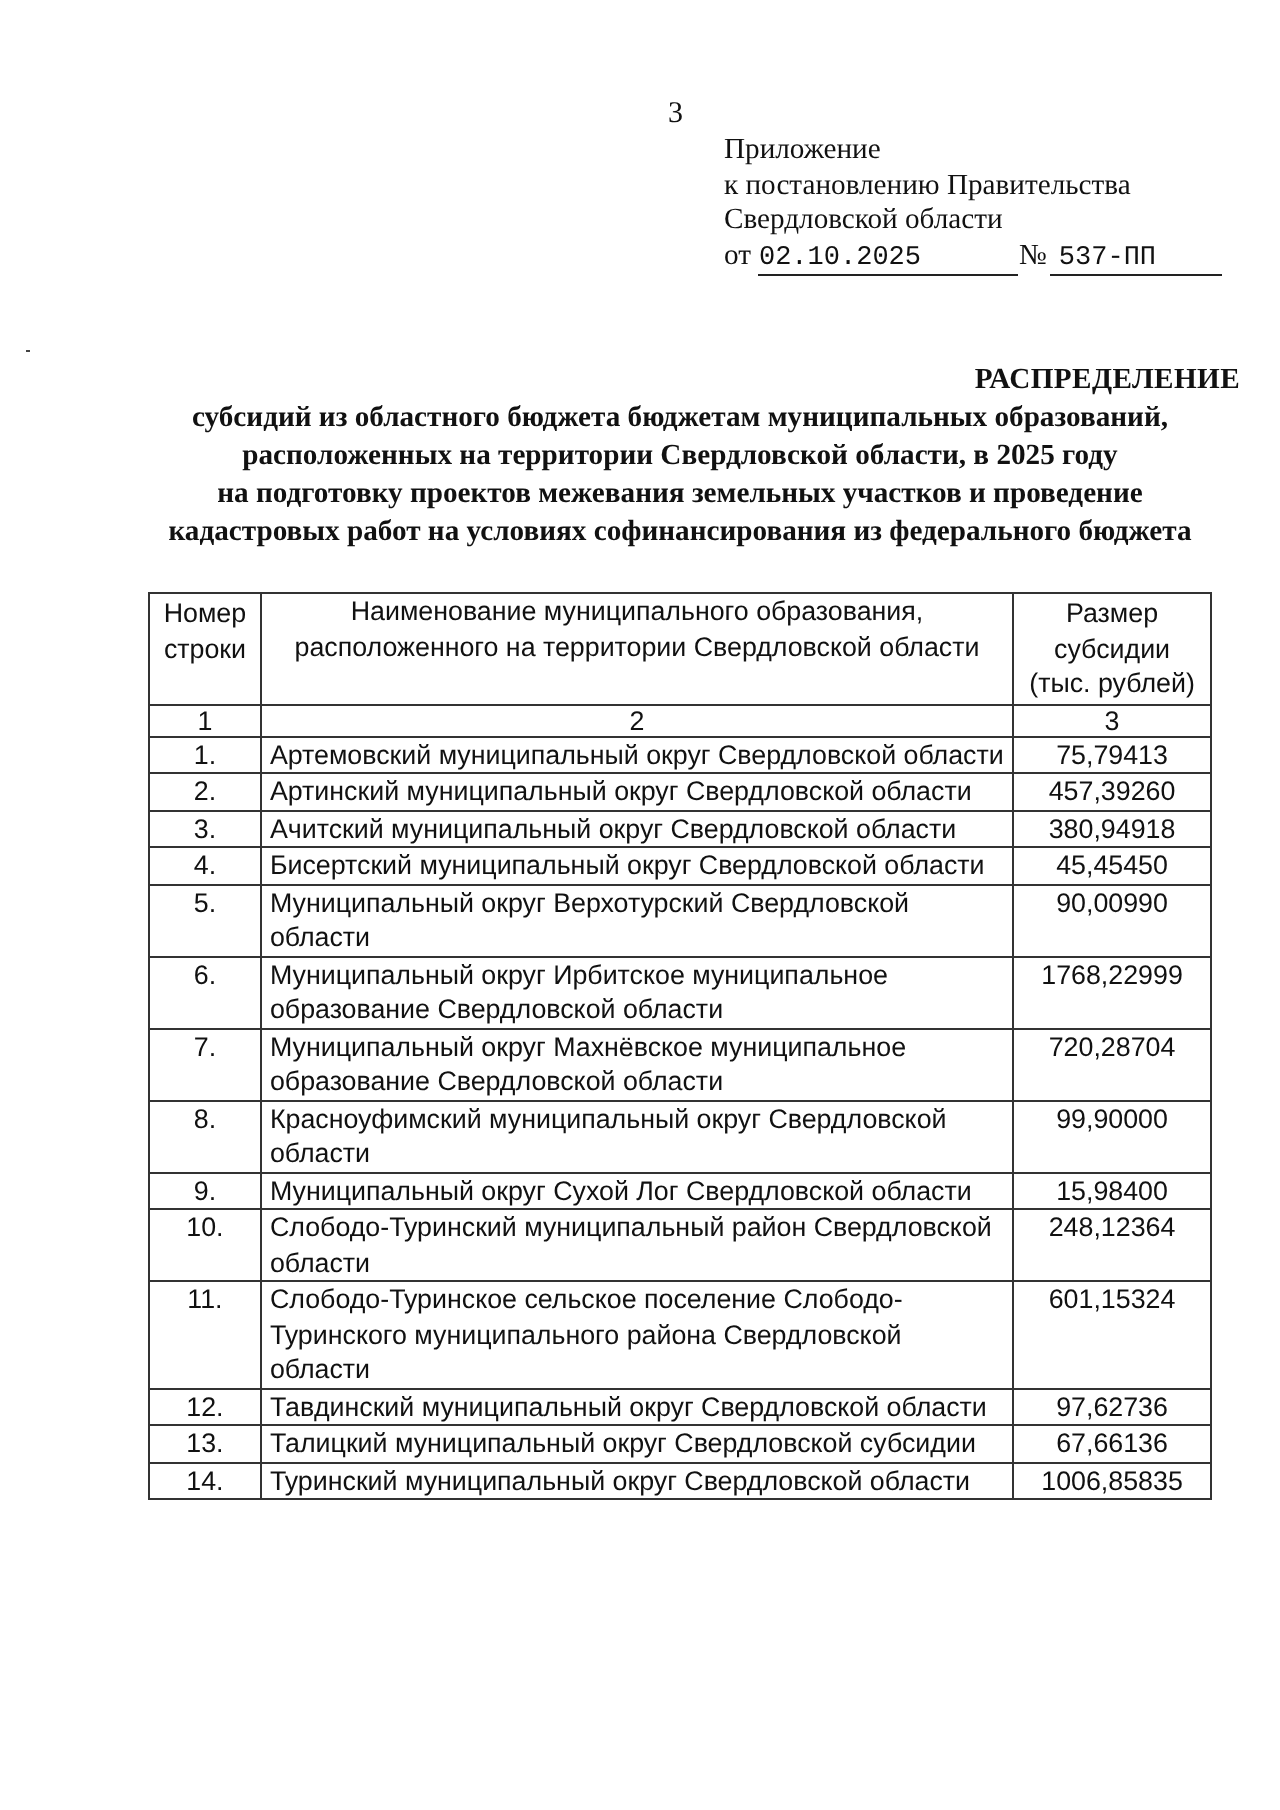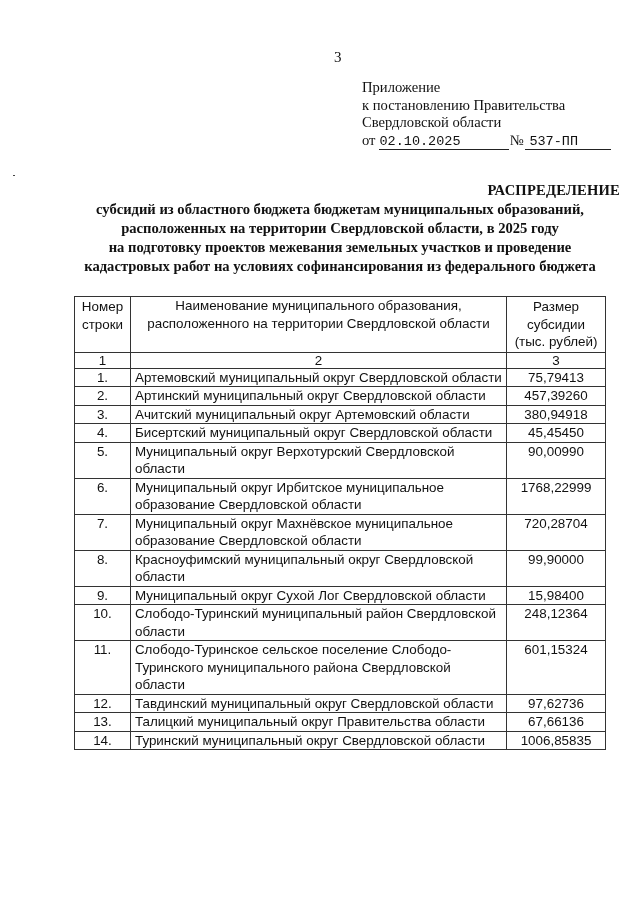--- a/index.html
+++ b/index.html
@@ -17,21 +17,21 @@
   }
   .page-number {
     position: absolute;
     left: 334px;
     top: 49px;
     font-size: 15px;
   }
   .appendix {
     position: absolute;
     left: 362px;
-    top: 79px;
+    top: 67px;
     font-size: 14.6px;
     line-height: 17.5px;
   }
   .appendix div { white-space: nowrap; }
   .sign-line { display: flex; align-items: baseline; }
   .sign-line .mono {
     font-family: "Liberation Mono", "DejaVu Sans Mono", monospace;
     font-size: 13.5px;
     display: inline-block;
     border-bottom: 1px solid #222;
@@ -143,21 +143,21 @@
         <td class="name">Артемовский муниципальный округ Свердловской области</td>
         <td class="val">75,79413</td>
       </tr>
       <tr>
         <td class="num">2.</td>
         <td class="name">Артинский муниципальный округ Свердловской области</td>
         <td class="val">457,39260</td>
       </tr>
       <tr>
         <td class="num">3.</td>
-        <td class="name">Ачитский муниципальный округ Артемовский области</td>
+        <td class="name">Ачитский муниципальный округ Свердловской области</td>
         <td class="val">380,94918</td>
       </tr>
       <tr>
         <td class="num">4.</td>
         <td class="name">Бисертский муниципальный округ Свердловской области</td>
         <td class="val">45,45450</td>
       </tr>
       <tr>
         <td class="num">5.</td>
         <td class="name">Муниципальный округ Верхотурский Свердловской области</td>
@@ -193,21 +193,21 @@
         <td class="name">Слободо-Туринское сельское поселение Слободо-Туринского муниципального района Свердловской области</td>
         <td class="val">601,15324</td>
       </tr>
       <tr>
         <td class="num">12.</td>
         <td class="name">Тавдинский муниципальный округ Свердловской области</td>
         <td class="val">97,62736</td>
       </tr>
       <tr>
         <td class="num">13.</td>
-        <td class="name">Талицкий муниципальный округ Правительства области</td>
+        <td class="name">Талицкий муниципальный округ Свердловской субсидии</td>
         <td class="val">67,66136</td>
       </tr>
       <tr>
         <td class="num">14.</td>
         <td class="name">Туринский муниципальный округ Свердловской области</td>
         <td class="val">1006,85835</td>
       </tr>
     </tbody>
 </table>
 

